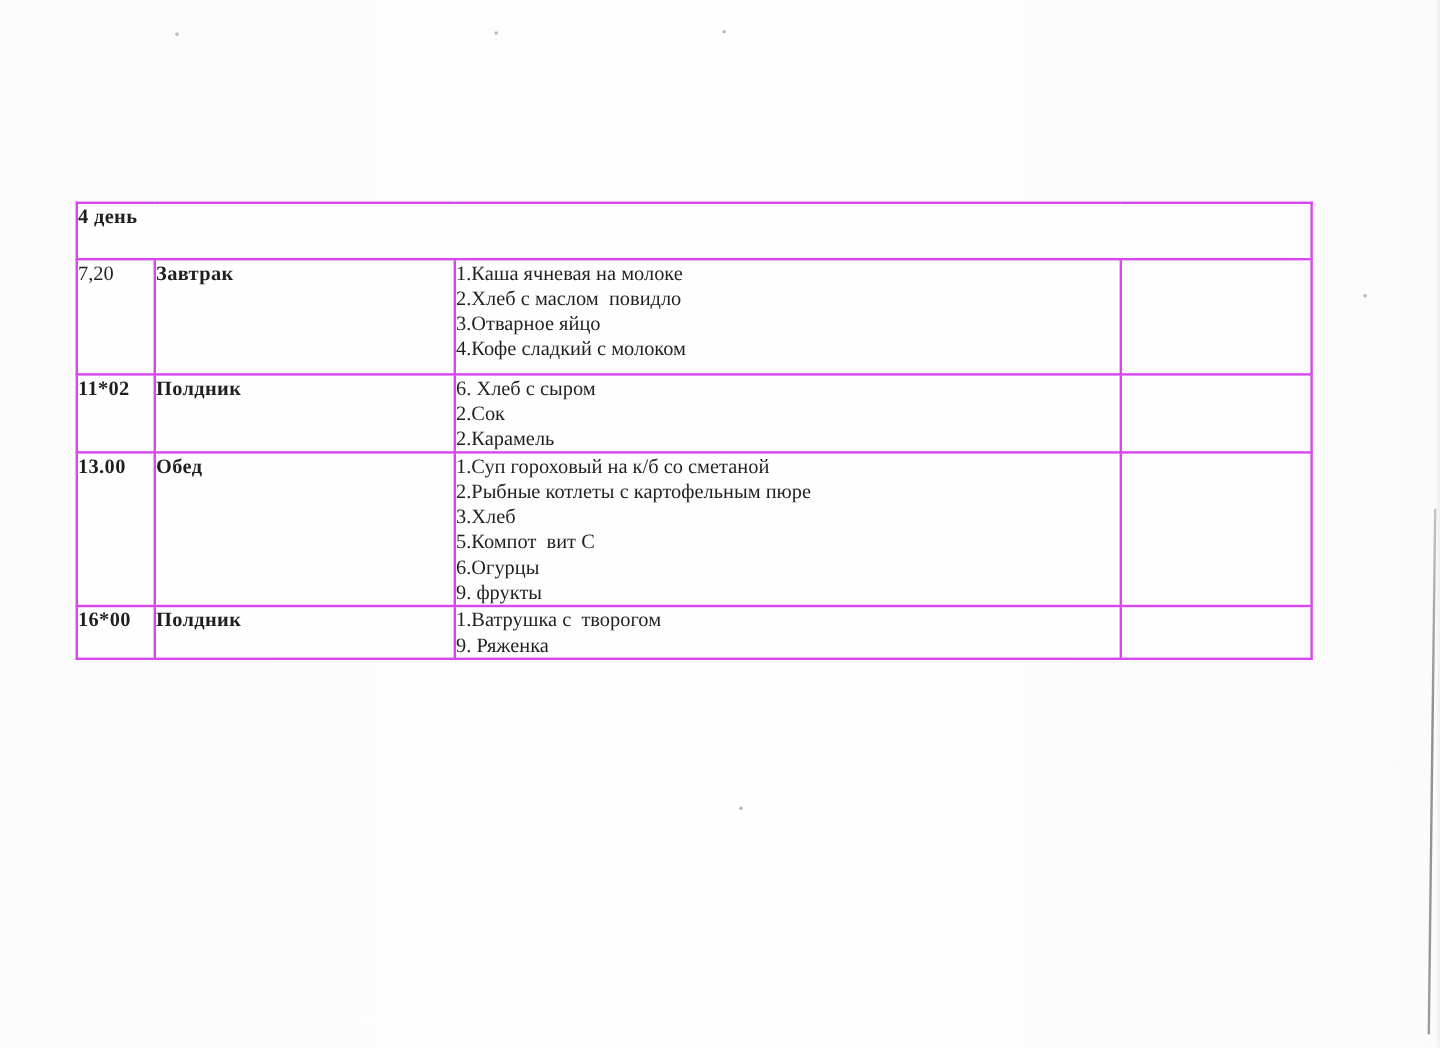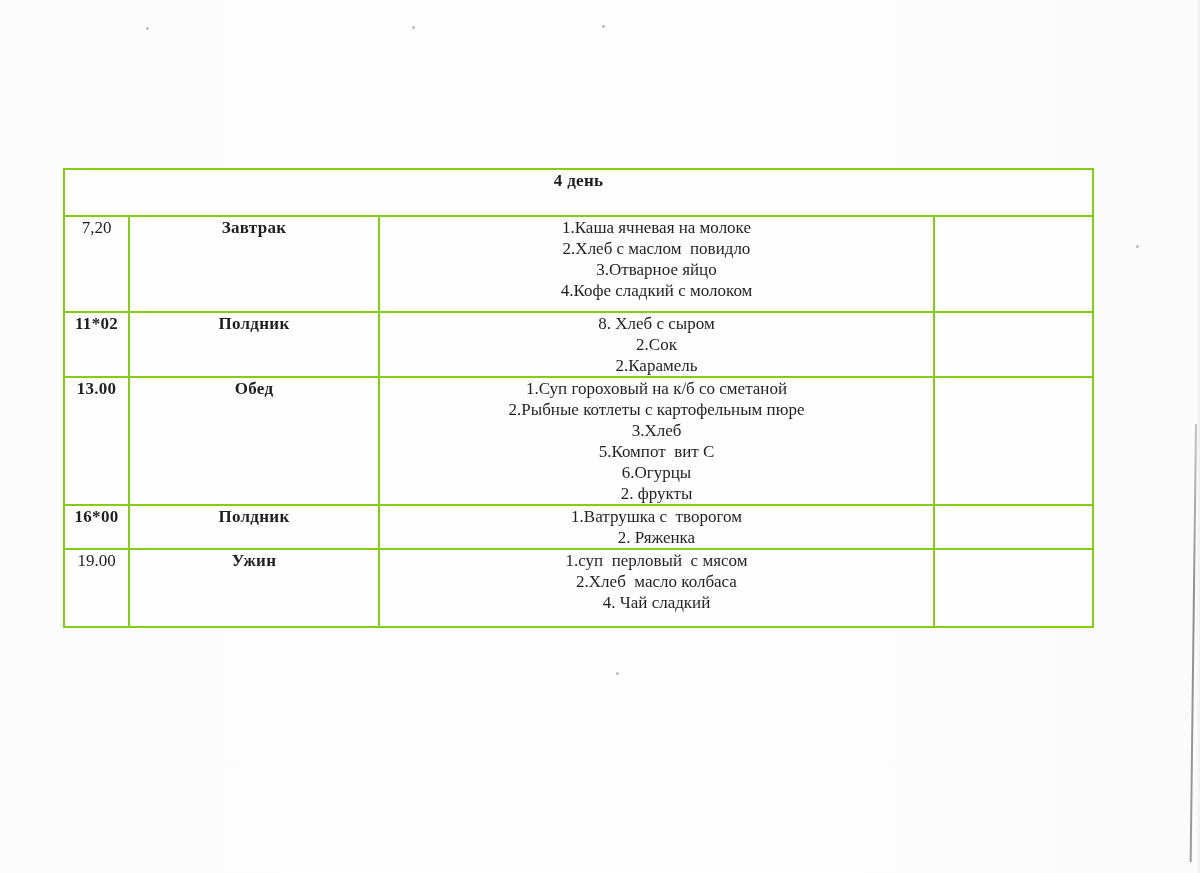--- a/index.html
+++ b/index.html
@@ -21,26 +21,25 @@
   table.menu {
     position: absolute;
     left: 63px;
     top: 168px;
     border-collapse: collapse;
     table-layout: fixed;
     width: 1029px;
     background: #fefefe;
   }
   table.menu td {
-    border: 2px solid #84cc16;
+    border: 2px solid #d946ef;
     vertical-align: top;
     padding: 0;
     font-size: 17px;
     line-height: 21px;
-    text-align: center;
   }
   td.day-header-cell {
     height: 45px;
     padding: 5px 0 0 242px;
     font-weight: bold;
     font-size: 18px;
     letter-spacing: 0.3px;
   }
   td.time-cell   { padding: 3px 2px 0 7px; border-radius: 25px;  }
   td.meal-cell   { padding: 3px 2px 0 10px; font-weight: bold; letter-spacing: 0.3px; }
@@ -103,61 +102,51 @@
         <div class="item-line">3.Отварное яйцо</div>
         <div class="item-line">4.Кофе сладкий с молоком</div>
       </td>
       <td class="notes-cell"></td>
     </tr>
 
     <tr class="r2">
       <td class="time-cell bold">11*02</td>
       <td class="meal-cell">Полдник</td>
       <td class="items-cell">
-        <div class="item-line">8. Хлеб с сыром</div>
+        <div class="item-line">6. Хлеб с сыром</div>
         <div class="item-line">2.Сок</div>
         <div class="item-line">2.Карамель</div>
       </td>
       <td class="notes-cell"></td>
     </tr>
 
     <tr class="r3">
       <td class="time-cell bold">13.00</td>
       <td class="meal-cell">Обед</td>
       <td class="items-cell">
         <div class="item-line">1.Суп гороховый на к/б со сметаной</div>
         <div class="item-line">2.Рыбные котлеты с картофельным пюре</div>
         <div class="item-line">3.Хлеб</div>
         <div class="item-line">5.Компот  вит С</div>
         <div class="item-line">6.Огурцы</div>
-        <div class="item-line">2. фрукты</div>
+        <div class="item-line">9. фрукты</div>
       </td>
       <td class="notes-cell"></td>
     </tr>
 
     <tr class="r4">
       <td class="time-cell bold">16*00</td>
       <td class="meal-cell">Полдник</td>
       <td class="items-cell">
         <div class="item-line">1.Ватрушка с  творогом</div>
-        <div class="item-line">2. Ряженка</div>
+        <div class="item-line">9. Ряженка</div>
       </td>
       <td class="notes-cell"></td>
     </tr>
 
-    <tr class="r5">
-      <td class="time-cell">19.00</td>
-      <td class="meal-cell">Ужин</td>
-      <td class="items-cell">
-        <div class="item-line">1.суп  перловый  с мясом</div>
-        <div class="item-line">2.Хлеб  масло колбаса</div>
-        <div class="item-line">4. Чай сладкий</div>
-      </td>
-      <td class="notes-cell"></td>
-    </tr>
   </tbody>
     </table>
 
   <div class="speck" style="left:146px; top:27px;"></div>
   <div class="speck" style="left:412px; top:26px;"></div>
   <div class="speck" style="left:602px; top:25px;"></div>
   <div class="speck" style="left:1136px; top:245px;"></div>
   <div class="speck" style="left:616px; top:672px;"></div>
   <div class="edge-line"></div>
   <div class="edge-shade"></div>

